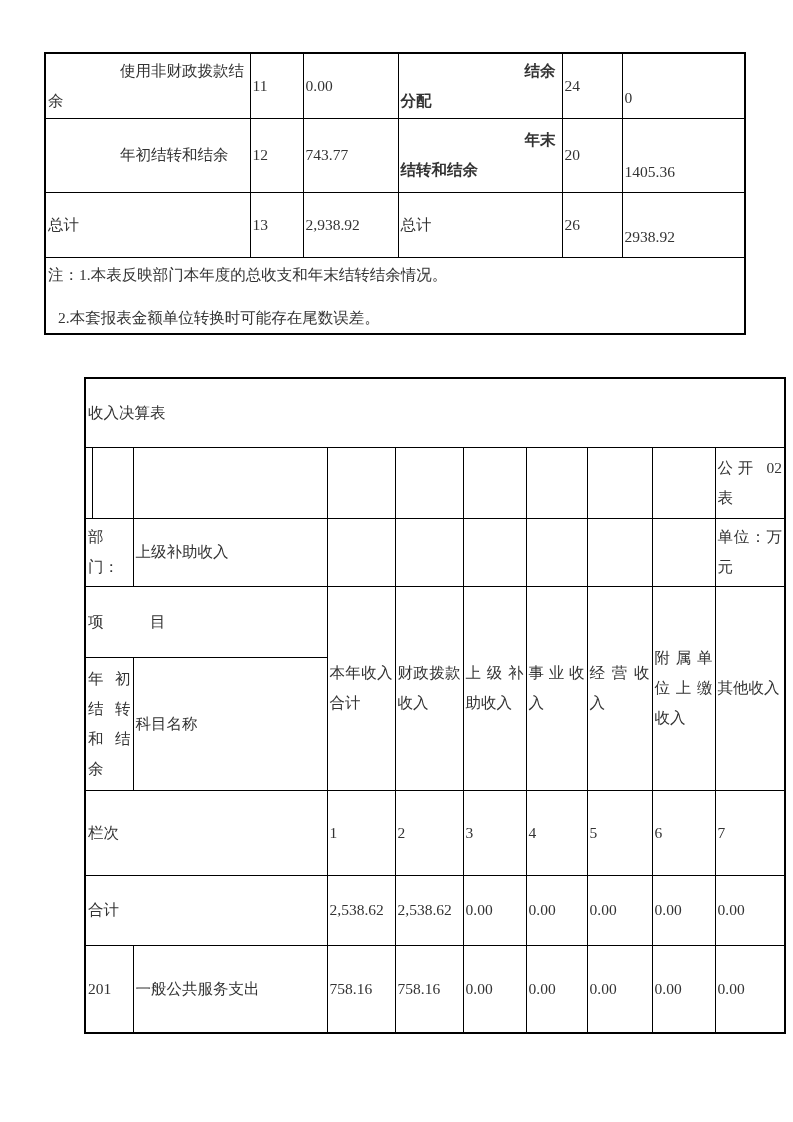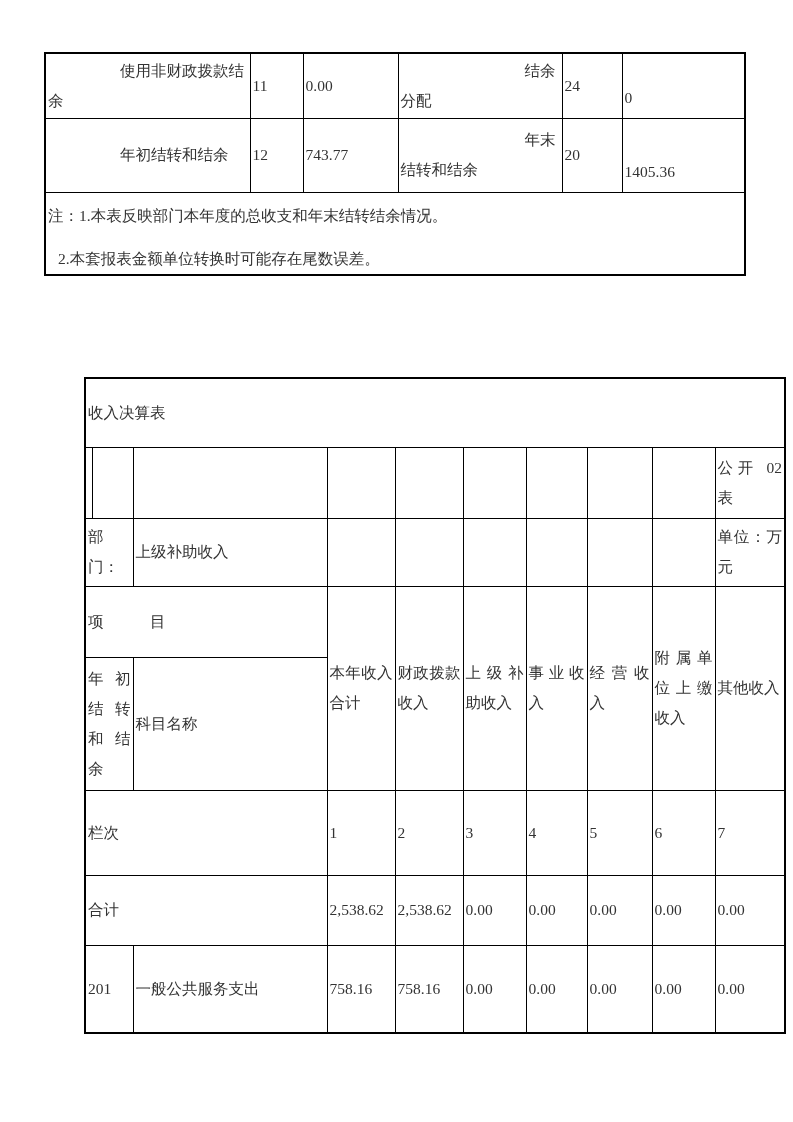--- a/index.html
+++ b/index.html
@@ -19,24 +19,24 @@
     overflow:hidden;
     word-break:break-all;
     text-align:left;
   }
   
   #t1{left:44px;top:52px;width:700px;}
   
   #t2{left:44px;top:377px;width:700px;margin-left:40px;}
 
   .ind72{text-indent:72px;}
-  .ind124{text-indent:124px;}
+  .ind124{text-indent:124px;font-weight:bold;}
   .bottom{vertical-align:bottom;padding-bottom:5px;}
   .jus{text-align:justify;}
-  .notes-cell{vertical-align:middle;padding-top:8px;}
+  .notes-cell{vertical-align:middle;padding-top:2px;}
   .note2{text-indent:10px;margin-top:13px;}
 </style>
 </head>
 <body>
 
 <div class="canvas">
 
   <table id="t1" class="outer">
     <colgroup>
       <col style="width:205px">
@@ -55,20 +55,28 @@
       <td>24</td>
       <td class="bottom">0</td>
     </tr>
     <tr style="height:74px">
       <td class="ind72">年初结转和结余</td>
       <td>12</td>
       <td>743.77</td>
       <td class="ind124">年末结转和结余</td>
       <td>20</td>
       <td class="bottom">1405.36</td>
+    </tr>
+    <tr style="height:65px">
+      <td>总计</td>
+      <td>13</td>
+      <td>2,938.92</td>
+      <td>总计</td>
+      <td>26</td>
+      <td class="bottom">2938.92</td>
     </tr>
     <tr style="height:76px">
       <td colspan="6" class="notes-cell">
         <div>注：1.本表反映部门本年度的总收支和年末结转结余情况。</div>
         <div class="note2">2.本套报表金额单位转换时可能存在尾数误差。</div>
       </td>
     </tr>
   </tbody>
     </table>
 

